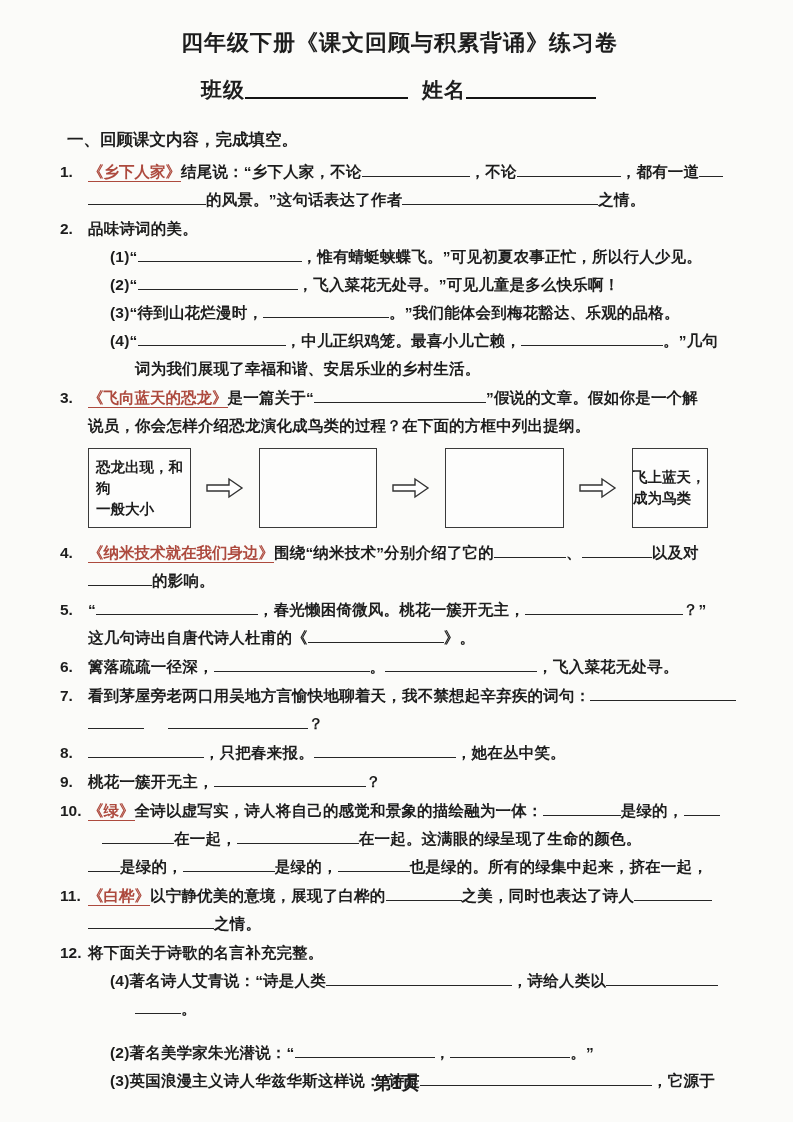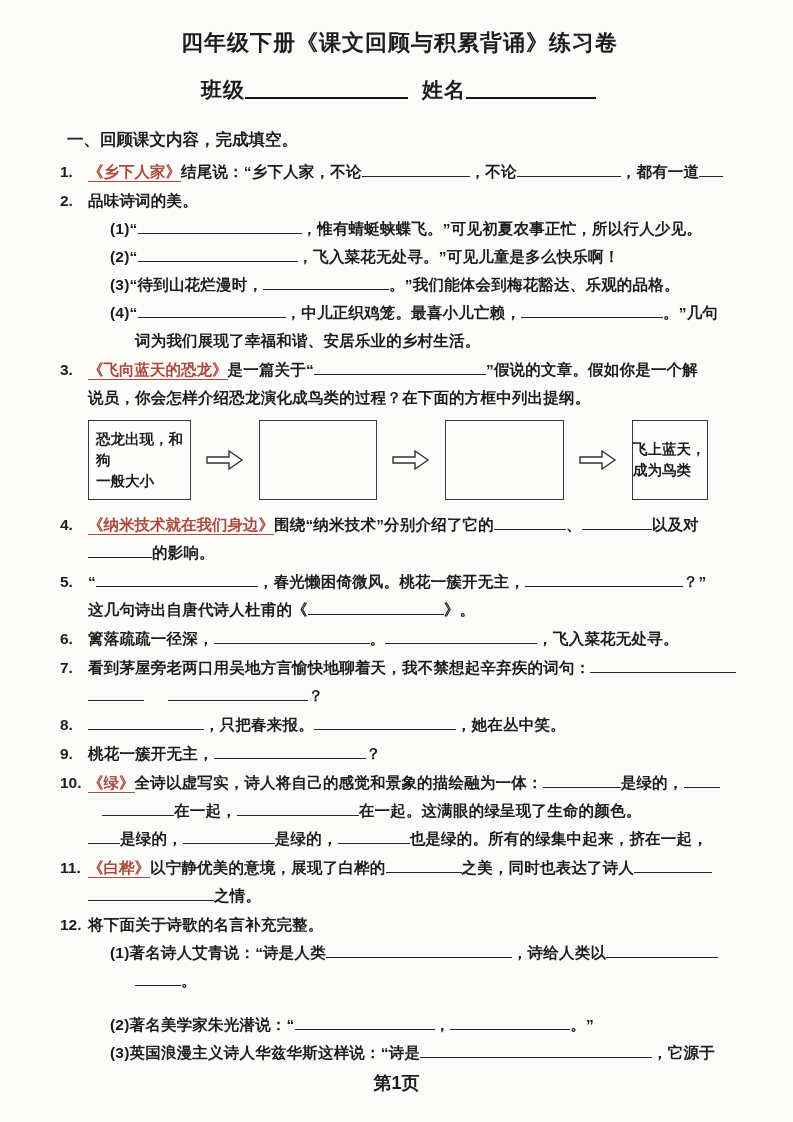--- a/index.html
+++ b/index.html
@@ -80,20 +80,21 @@
     </div>
   </div>
 
   <div class="section">一、回顾课文内容，完成填空。</div>
 
   <div>
       <div class="q">
         <span class="qnum">1.</span>
         <div class="qbody">
           <div class="qline"><span class="book">《乡下人家》</span><span class="qt">结尾说：“乡下人家，不论</span><span class="blank" style="width: 108px;"></span><span class="qt">，不论</span><span class="blank" style="width: 104px;"></span><span class="qt">，都有一道</span><span class="blank" style="width: 24px;"></span></div>
+          <div class="qline"><span class="blank" style="width: 118px;"></span><span class="qt">的风景。”这句话表达了作者</span><span class="blank" style="width: 196px;"></span><span class="qt">之情。</span></div>
         </div>
       </div>
       <div class="q">
         <span class="qnum">2.</span>
         <div class="qbody">
           <div class="qline"><span class="qt">品味诗词的美。</span></div>
           <div class="qline" style="padding-left: 22px;"><span class="qt">(1)“</span><span class="blank" style="width: 164px;"></span><span class="qt">，惟有蜻蜓蛱蝶飞。”可见初夏农事正忙，所以行人少见。</span></div>
           <div class="qline" style="padding-left: 22px;"><span class="qt">(2)“</span><span class="blank" style="width: 160px;"></span><span class="qt">，飞入菜花无处寻。”可见儿童是多么快乐啊！</span></div>
           <div class="qline" style="padding-left: 22px;"><span class="qt">(3)“待到山花烂漫时，</span><span class="blank" style="width: 126px;"></span><span class="qt">。”我们能体会到梅花豁达、乐观的品格。</span></div>
           <div class="qline" style="padding-left: 22px;"><span class="qt">(4)“</span><span class="blank" style="width: 148px;"></span><span class="qt">，中儿正织鸡笼。最喜小儿亡赖，</span><span class="blank" style="width: 142px;"></span><span class="qt">。”几句</span></div>
@@ -185,21 +186,21 @@
         <span class="qnum">11.</span>
         <div class="qbody">
           <div class="qline"><span class="book">《白桦》</span><span class="qt">以宁静优美的意境，展现了白桦的</span><span class="blank" style="width: 76px;"></span><span class="qt">之美，同时也表达了诗人</span><span class="blank" style="width: 78px;"></span></div>
           <div class="qline"><span class="blank" style="width: 126px;"></span><span class="qt">之情。</span></div>
         </div>
       </div>
       <div class="q">
         <span class="qnum">12.</span>
         <div class="qbody">
           <div class="qline"><span class="qt">将下面关于诗歌的名言补充完整。</span></div>
-          <div class="qline" style="padding-left: 22px;"><span class="qt">(1)著名诗人艾青说：“诗是人类</span><span class="blank" style="width: 186px;"></span><span class="qt">，诗给人类以</span><span class="blank" style="width: 112px;"></span></div>
+          <div class="qline" style="padding-left: 22px;"><span class="qt">(4)著名诗人艾青说：“诗是人类</span><span class="blank" style="width: 186px;"></span><span class="qt">，诗给人类以</span><span class="blank" style="width: 112px;"></span></div>
           <div class="qline" style="padding-left: 47px;"><span class="blank" style="width: 46px;"></span><span class="qt">。</span></div>
           <div class="qline" style="padding-left: 22px; margin-top: 16px;"><span class="qt">(2)著名美学家朱光潜说：“</span><span class="blank" style="width: 140px;"></span><span class="qt">，</span><span class="blank" style="width: 120px;"></span><span class="qt">。”</span></div>
           <div class="qline" style="padding-left: 22px;"><span class="qt">(3)英国浪漫主义诗人华兹华斯这样说：“诗是</span><span class="blank" style="width: 232px;"></span><span class="qt">，它源于</span></div>
         </div>
       </div>
     </div>
 
   <div class="footer">第1页</div>
 
 </div>

